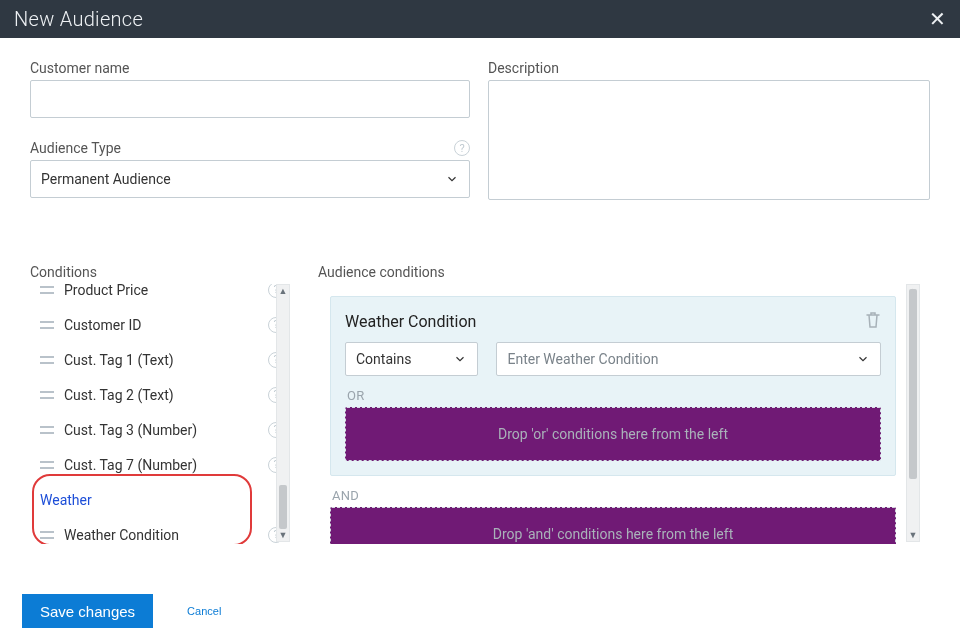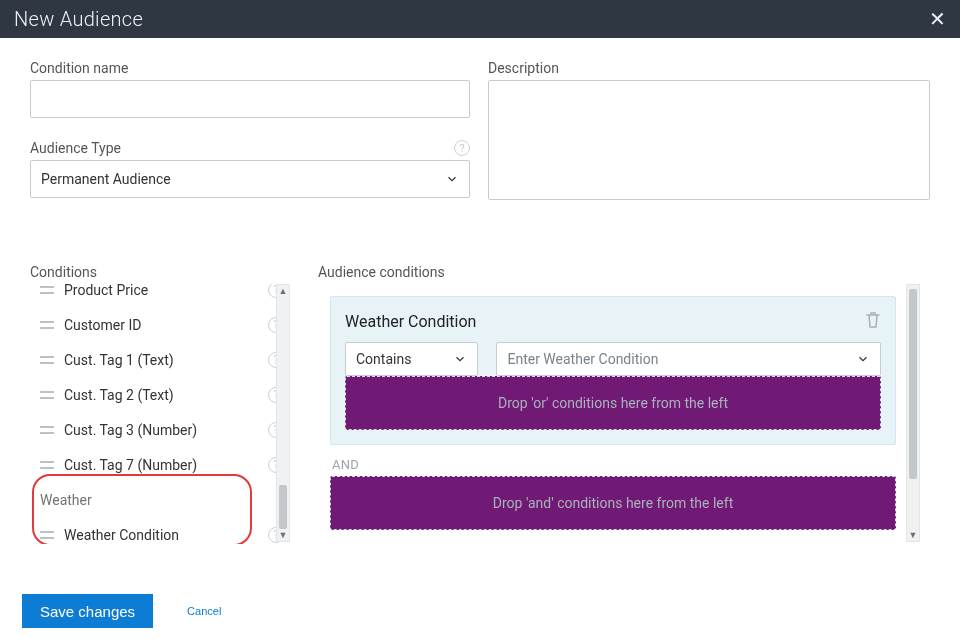--- a/index.html
+++ b/index.html
@@ -139,21 +139,21 @@
     height: 35px;
     padding: 0 6px 0 10px;
   }
   .palette-item {
     color: #333;
     justify-content: space-between;
     cursor: grab;
   }
   .palette-item-left { display: flex; align-items: center; gap: 10px; }
   .palette-group {
-    color: #737373;
+    color: #1d4ed8;
     font-size: 14px;
   }
   .drag-handle {
     width: 14px; height: 8px;
     display: inline-flex;
     flex-direction: column;
     justify-content: space-between;
   }
   .drag-handle span { height: 2px; background: #b9c2ca; display: block; }
   .palette-scroll {
@@ -294,21 +294,21 @@
 
   <div class="body">
     <div class="scroll-shell">
       <div class="right-scrollbar"></div>
 
       <div class="content">
 
         <div class="top-grid">
           <div>
             <div class="field" style="margin-bottom:22px;">
-              <span class="label">Condition name</span>
+              <span class="label">Customer name</span>
               <input class="text-input" type="text" value="" style="">
             </div>
             <div class="field">
               <div class="label-row">
                 <span class="label" style="margin:0">Audience Type</span>
                 <span class="help">?</span>
               </div>
               <div class="select">
                 <span>Permanent Audience</span>
                 <svg class="chev" viewBox="0 0 24 24">
@@ -434,20 +434,21 @@
                           <path d="M6 9l6 6 6-6" stroke="#333" stroke-width="2" fill="none"></path>
                         </svg>
                     </div>
                     <div class="select sel-lg">
                       <span class="sel-placeholder">Enter Weather Condition</span>
                       <svg class="chev" viewBox="0 0 24 24">
                           <path d="M6 9l6 6 6-6" stroke="#333" stroke-width="2" fill="none"></path>
                         </svg>
                     </div>
                   </div>
+                  <div class="group-label">OR</div>
                   <div class="drop-zone">
                     <span>Drop 'or' conditions here from the left</span>
                   </div>
                 </div>
                 <div class="group-label">AND</div>
                 <div class="drop-zone and">
                   <span>Drop 'and' conditions here from the left</span>
                 </div>
               </div>
               <div class="canvas-scroll">

